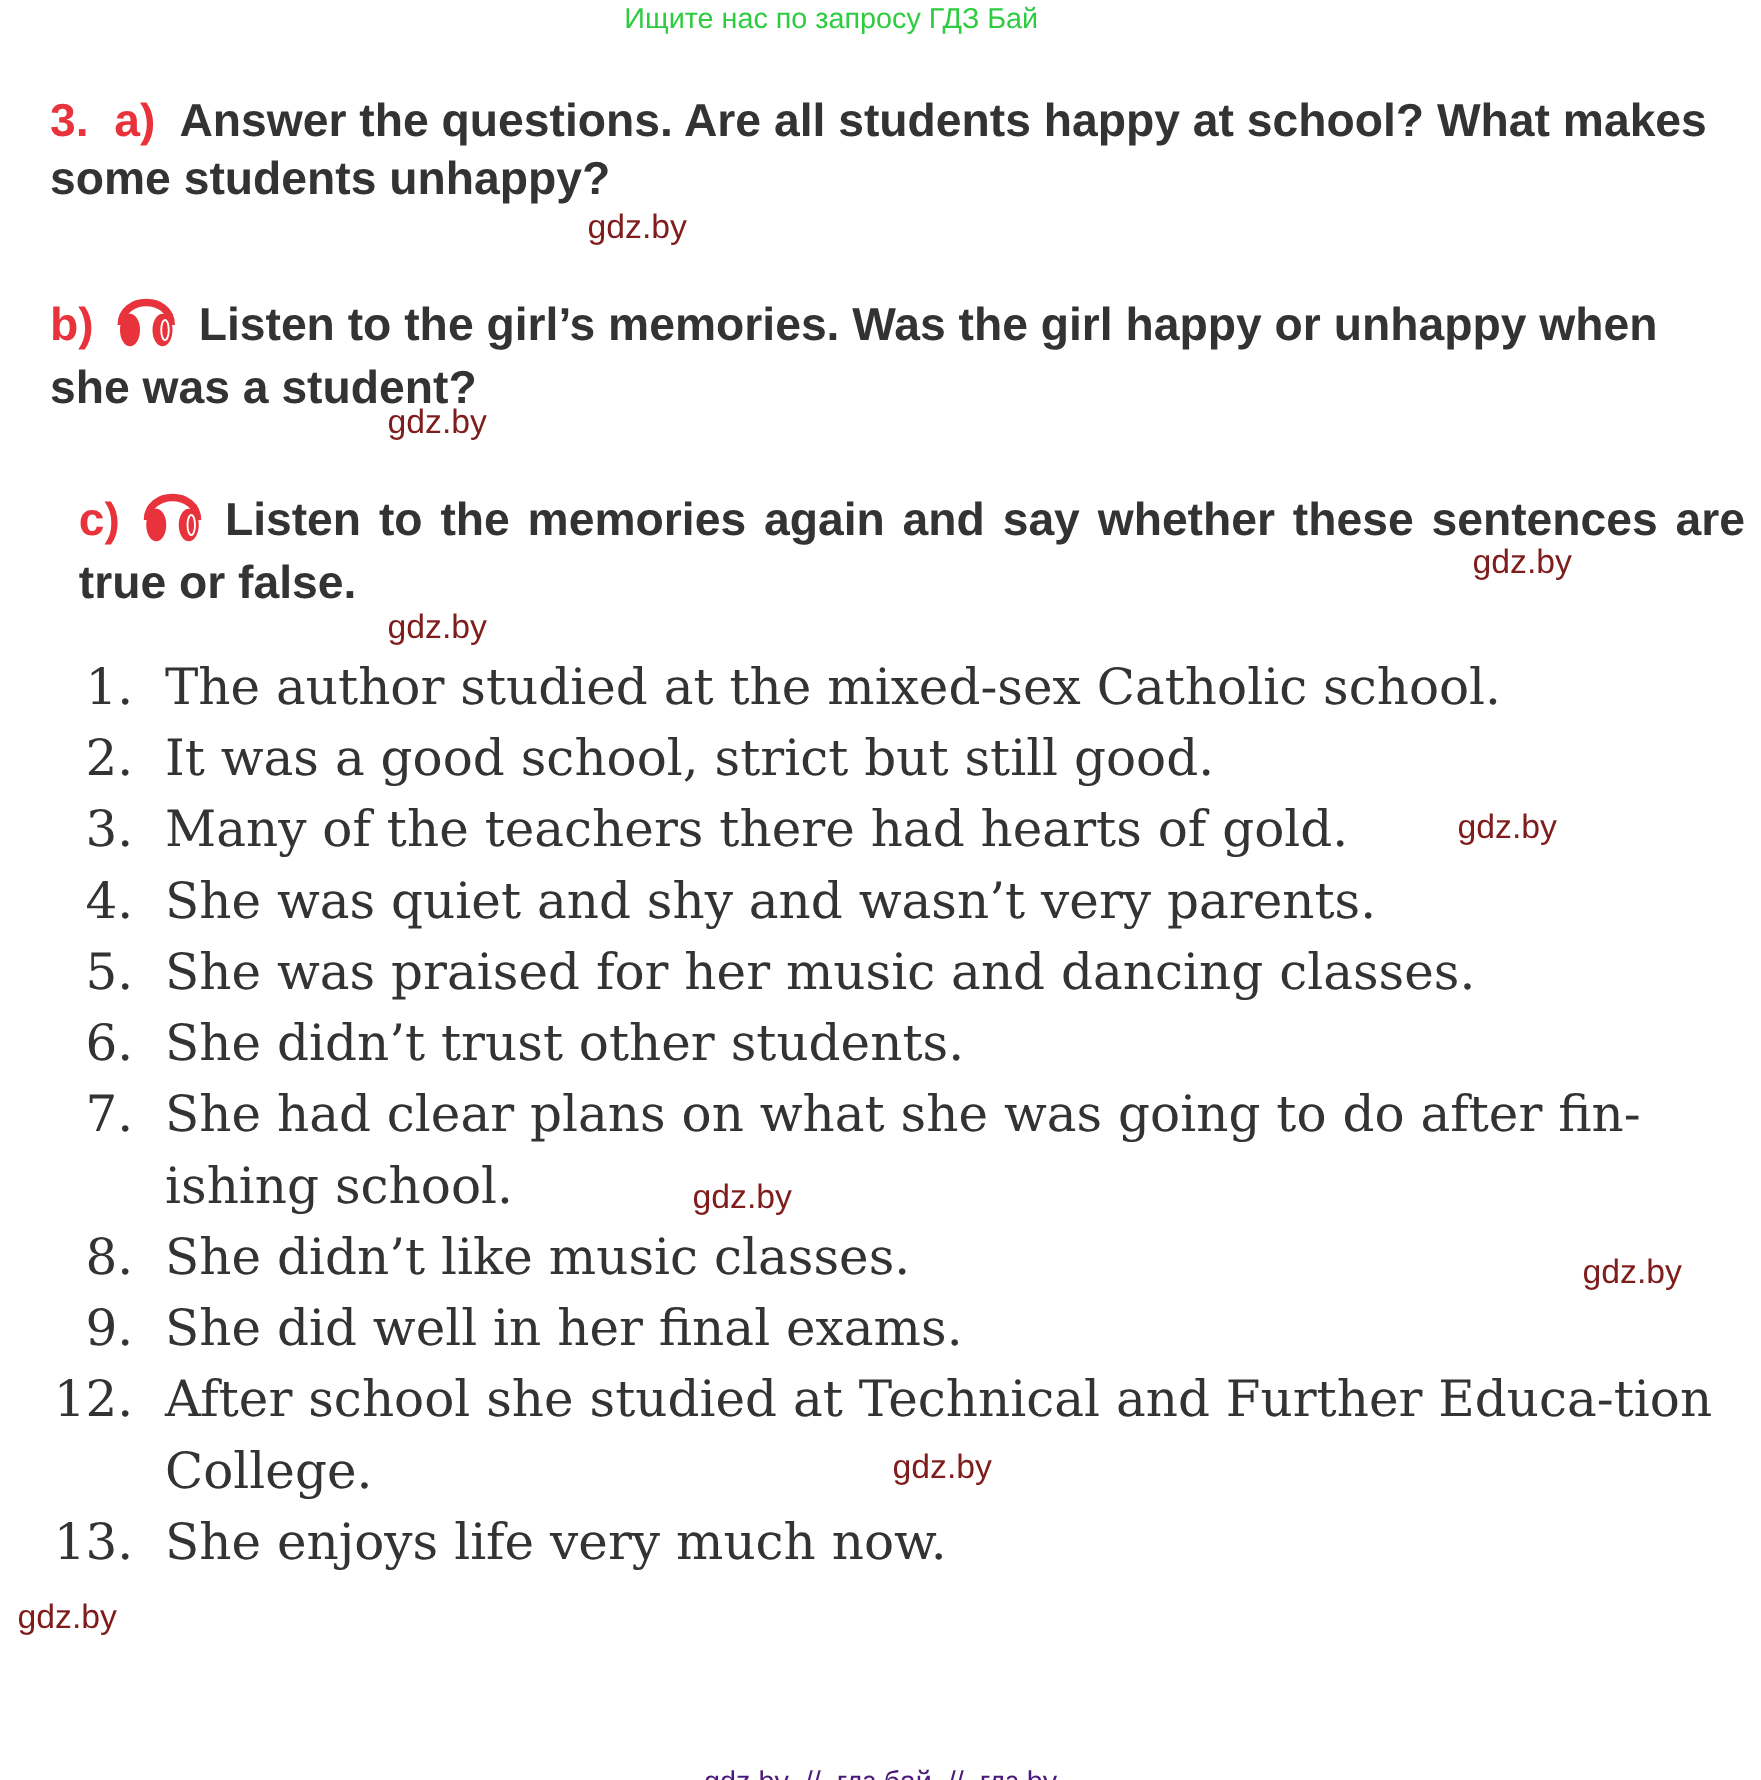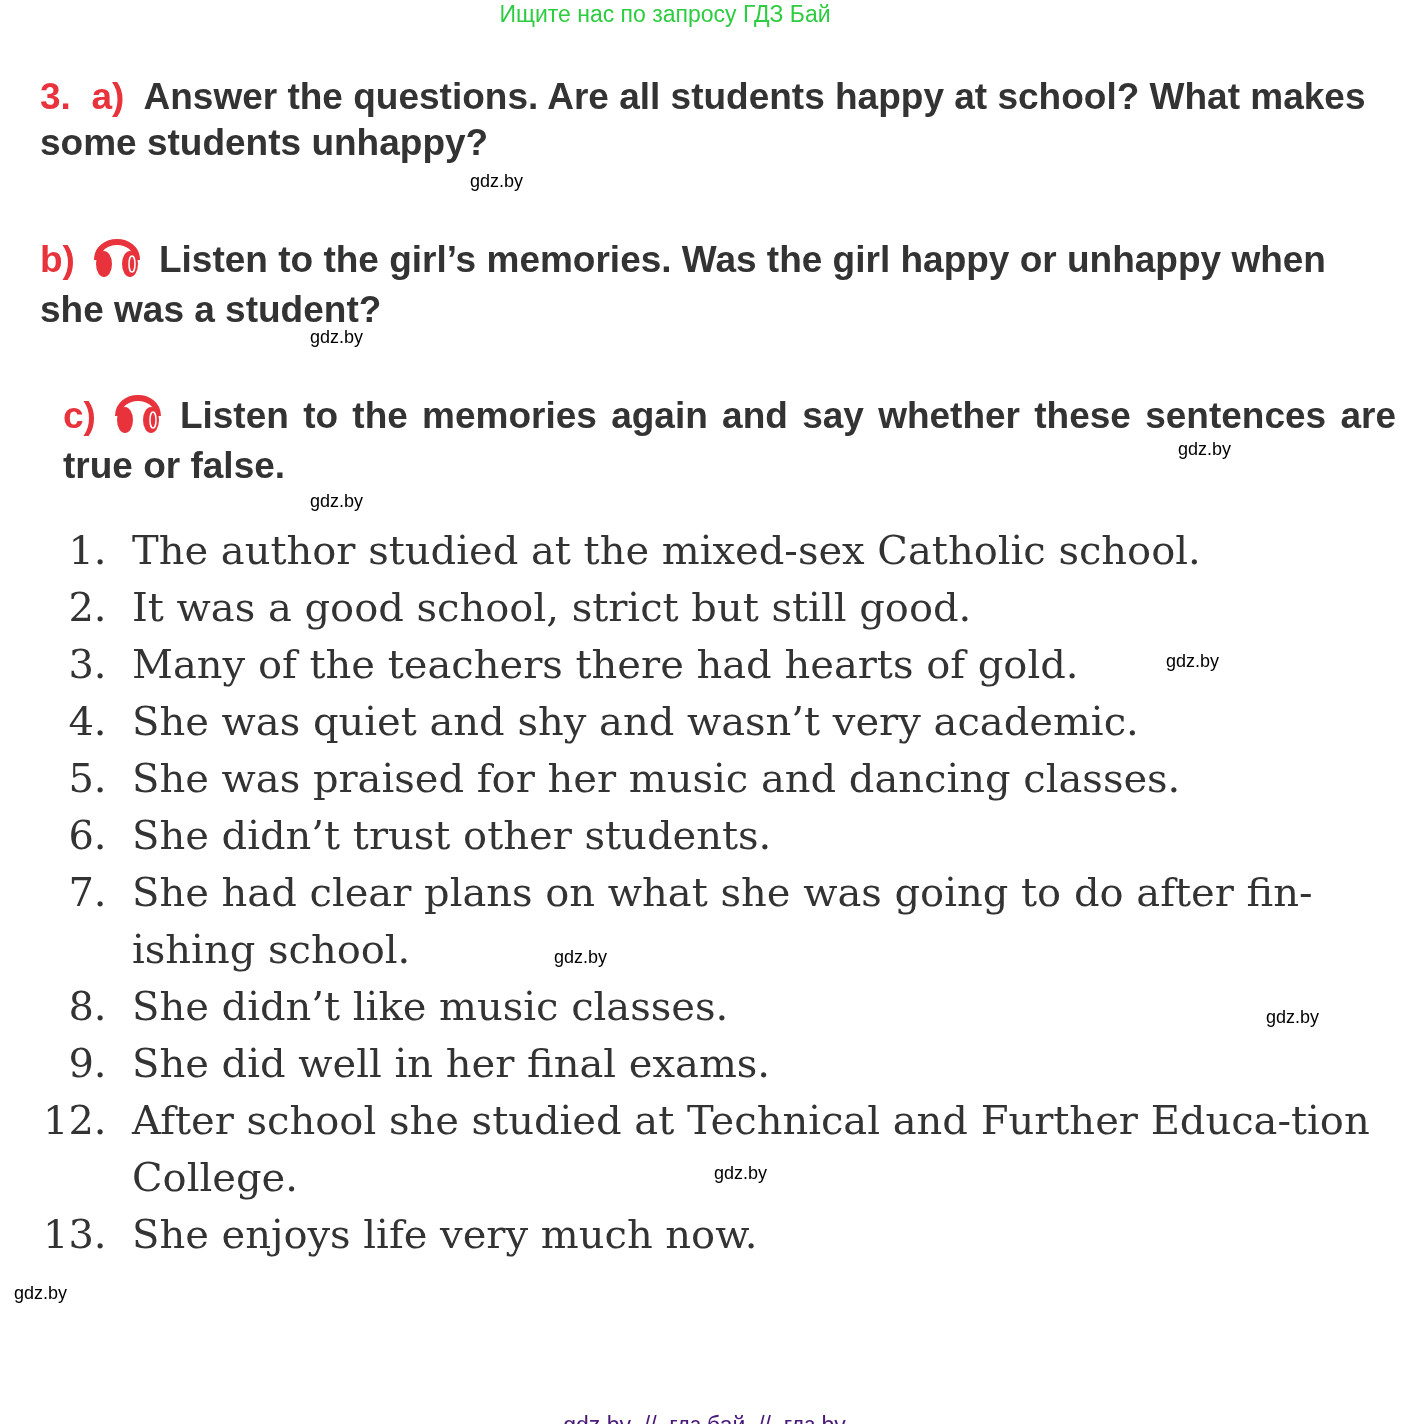--- a/index.html
+++ b/index.html
@@ -2,21 +2,21 @@
 <html><head>
 <meta charset="utf-8">
 <style>
   html, body { margin: 0; padding: 0; background: #ffffff; }
   body { width: 1409px; height: 1424px; position: relative; overflow: hidden; font-family: "Liberation Sans", sans-serif; }
   .abs { position: absolute; }
   .top-banner { left: 0; width: 1330px; top: 0; text-align: center; color: #2ecc40; font-size: 23px; line-height: 28px; }
   .task { left: 40px; width: 1333px; color: #333333; font-weight: bold; font-size: 37px; line-height: 46px; font-family: "Liberation Sans", sans-serif; }
   .task .lbl { color: #e8333c; }
   .task.justify { text-align: justify; text-align-last: left; }
-  .wm { color: #000000; font-size: 18px; font-family: "Liberation Sans", sans-serif; line-height: 30px; }
+  .wm { color: #7f1d1d; font-size: 27px; font-family: "Liberation Sans", sans-serif; line-height: 30px; }
   .hp { display: inline-block; width: 56px; height: 56px; vertical-align: -10px; margin: 0 14px 0 14px; }
   .list { left: 40px; width: 1340px; top: 522px; font-family: "DejaVu Serif", serif; color: #333333; font-size: 40px; }
   .item { display: flex; line-height: 57px; }
   .num-wrap { flex: 0 0 92px; display: flex; justify-content: flex-end; padding-right: 0; }
   .txt { flex: 1; padding-left: 0; }
   .footer { left: 0; width: 1409px; top: 1392px; text-align: center; color: #4a1a7a; font-size: 23px; }
 </style>
 </head>
 <body>
 
@@ -58,21 +58,21 @@
   <div class="item">
       <div class="num-wrap"><span>2.</span>&nbsp;&nbsp;</div>
       <div class="txt">It was a good school, strict but still good.</div>
     </div>
   <div class="item">
       <div class="num-wrap"><span>3.</span>&nbsp;&nbsp;</div>
       <div class="txt">Many of the teachers there had hearts of gold.</div>
     </div>
   <div class="item">
       <div class="num-wrap"><span>4.</span>&nbsp;&nbsp;</div>
-      <div class="txt">She was quiet and shy and wasn’t very academic.</div>
+      <div class="txt">She was quiet and shy and wasn’t very parents.</div>
     </div>
   <div class="item">
       <div class="num-wrap"><span>5.</span>&nbsp;&nbsp;</div>
       <div class="txt">She was praised for her music and dancing classes.</div>
     </div>
   <div class="item">
       <div class="num-wrap"><span>6.</span>&nbsp;&nbsp;</div>
       <div class="txt">She didn’t trust other students.</div>
     </div>
   <div class="item">

